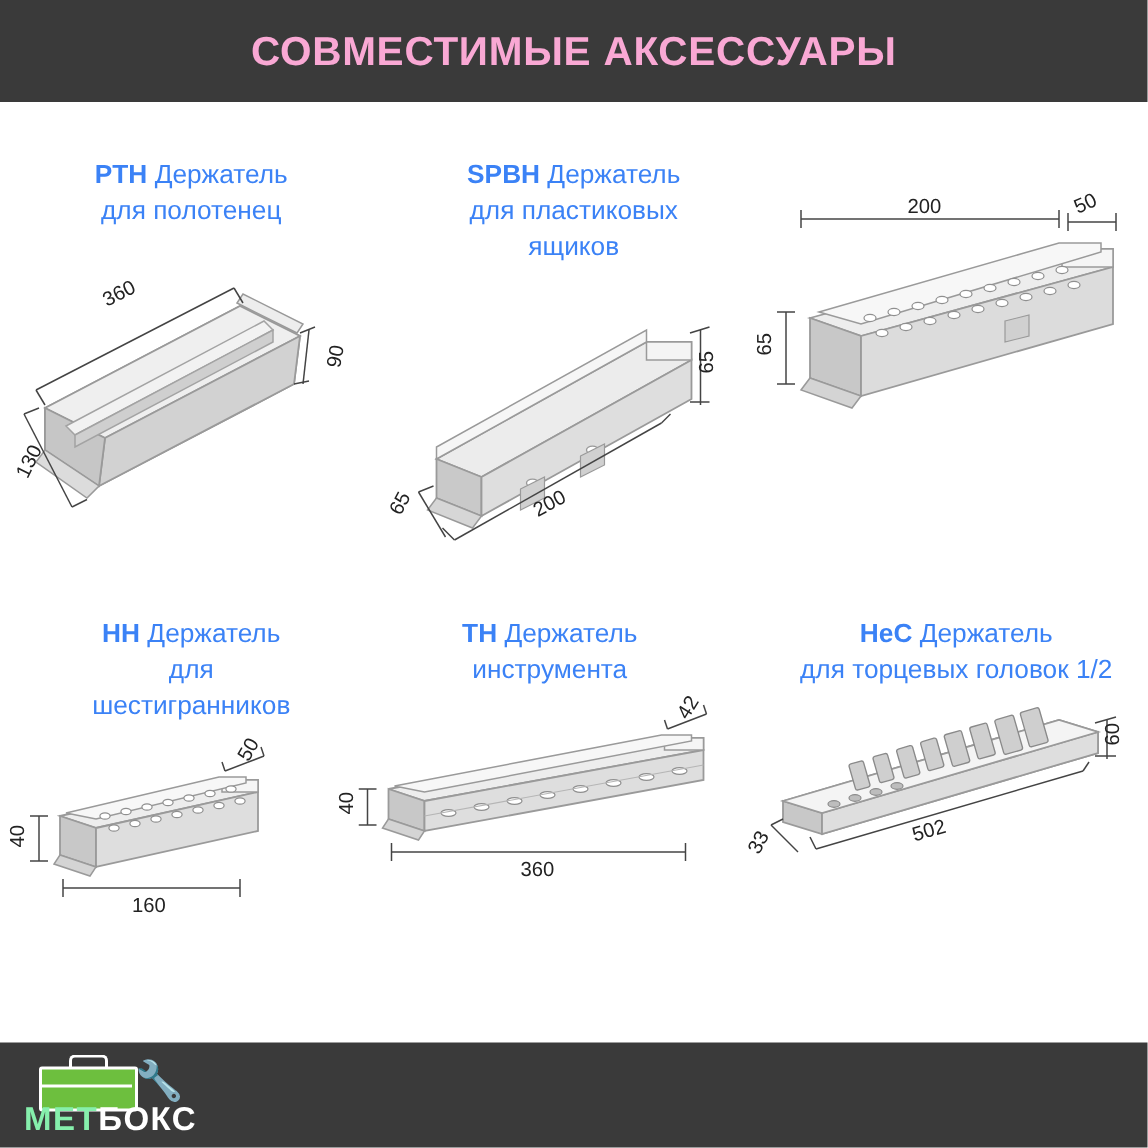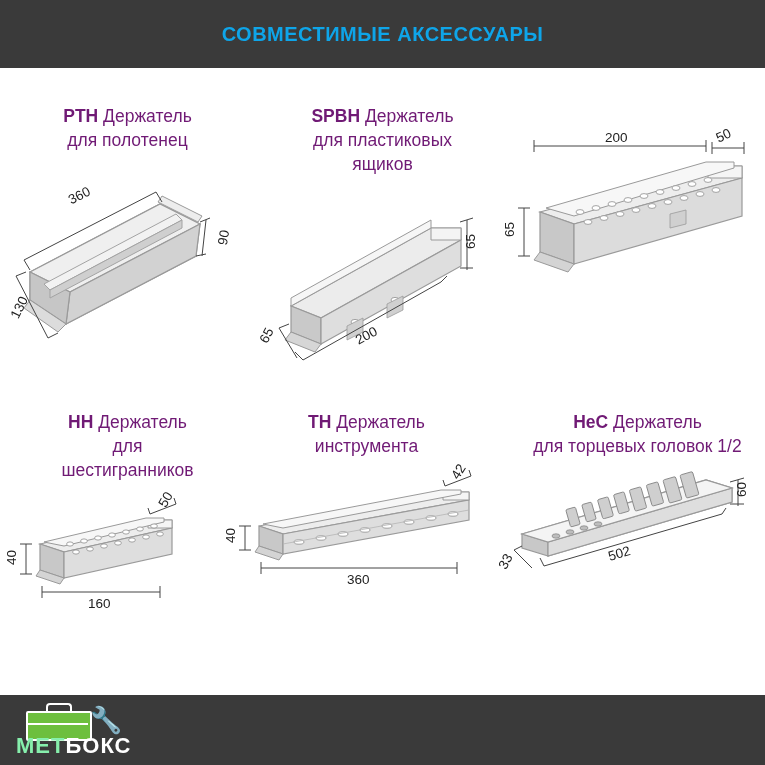--- a/index.html
+++ b/index.html
@@ -20,22 +20,22 @@
     position: absolute;
     left: 0; top: 0;
     width: 765px;
     height: 68px;
     background: #3a3a3a;
     display: flex;
     align-items: center;
     justify-content: center;
   }
   .header-title {
-    color: #0ea5e9;
-    font-size: 20px;
+    color: #f9a8d4;
+    font-size: 27px;
     font-weight: bold;
     letter-spacing: 0.5px;
     text-align: left;
   }
 
   
   .footer {
     position: absolute;
     left: 0; top: 695px;
     width: 765px;
@@ -110,21 +110,21 @@
     height: 627px;
   }
   .cell {
     position: absolute;
     width: 255px;
   }
   .cell-title {
     text-align: center;
     font-size: 17.5px;
     line-height: 24px;
-    color: #701a75;
+    color: #3b82f6;
     padding: 0 10px;
   }
   .cell-title b { font-weight: bold; }
 
   .art {
     position: relative;
     width: 255px;
     height: 210px;
   }
 

